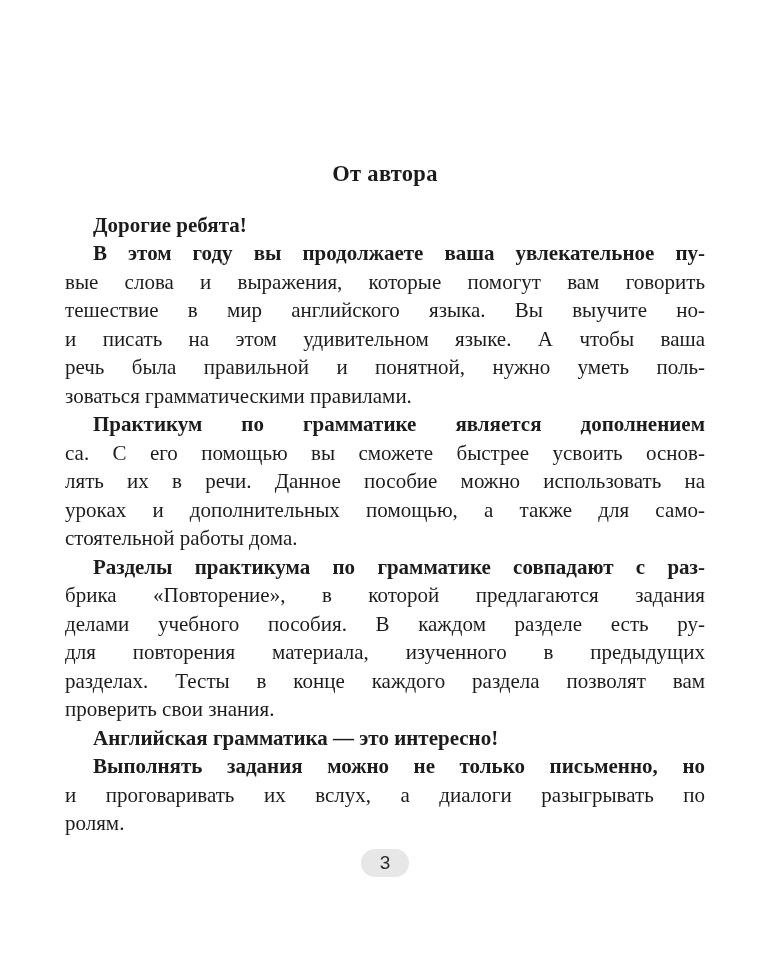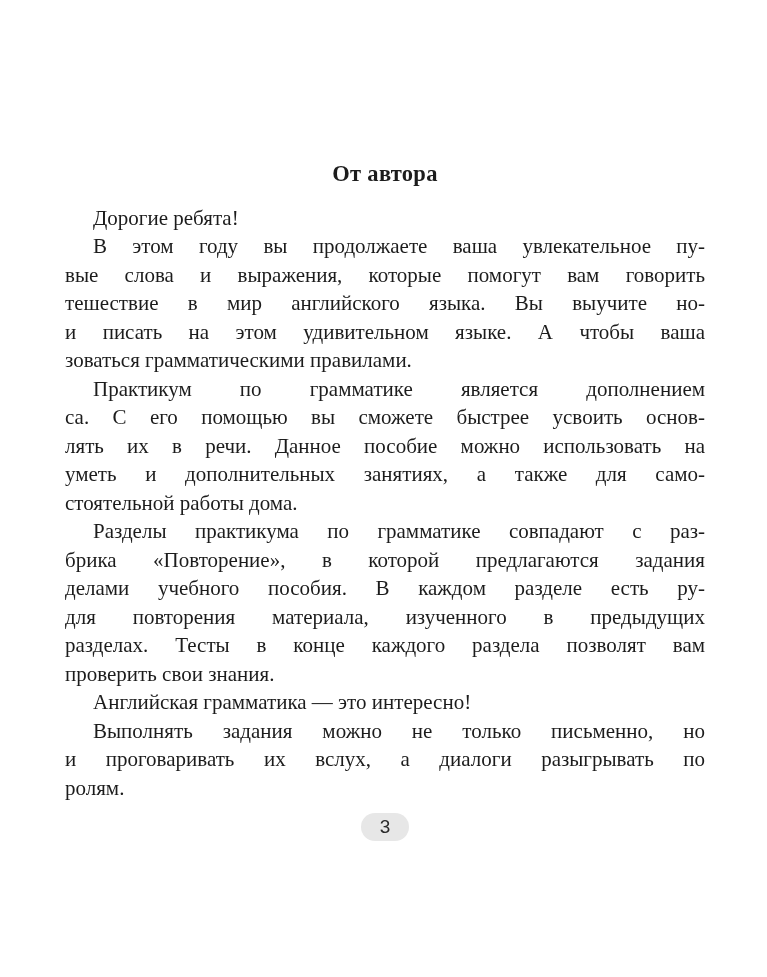--- a/index.html
+++ b/index.html
@@ -20,35 +20,36 @@
     position: absolute;
     top: 160px;
     left: 65px;
     width: 640px;
   }
   .title {
     text-align: center;
     font-weight: bold;
     font-size: 22.5px;
     line-height: 28.5px;
-    margin: 0 0 15px 0;
+    margin: 0 0 22px 0;
     letter-spacing: 0.3px;
   }
   .para {
     margin: 0;
   }
   .line {
     font-size: 21px;
     line-height: 28.5px;
     text-align: justify;
     text-align-last: justify;
     white-space: normal;
   }
   .line.first {
     text-indent: 28px;
+    font-weight: bold;
   }
   .line.last {
     text-align-last: left;
   }
   .pagenum-wrap {
     margin-top: 11px;
     display: flex;
     justify-content: center;
   }
   .pagenum {
@@ -74,27 +75,28 @@
     <h1 class="title">От автора</h1>
     <div id="body-text">
         <div class="para">
           <div class="line first last">Дорогие ребята!</div>
         </div>
         <div class="para">
           <div class="line first">В этом году вы продолжаете ваша увлекательное пу-</div>
           <div class="line">вые слова и выражения, которые помогут вам говорить</div>
           <div class="line">тешествие в мир английского языка. Вы выучите но-</div>
           <div class="line">и писать на этом удивительном языке. А чтобы ваша</div>
+          <div class="line">речь была правильной и понятной, нужно уметь поль-</div>
           <div class="line last">зоваться грамматическими правилами.</div>
         </div>
         <div class="para">
           <div class="line first">Практикум по грамматике является дополнением</div>
           <div class="line">са. С его помощью вы сможете быстрее усвоить основ-</div>
           <div class="line">лять их в речи. Данное пособие можно использовать на</div>
-          <div class="line">уметь и дополнительных занятиях, а также для само-</div>
+          <div class="line">уроках и дополнительных помощью, а также для само-</div>
           <div class="line last">стоятельной работы дома.</div>
         </div>
         <div class="para">
           <div class="line first">Разделы практикума по грамматике совпадают с раз-</div>
           <div class="line">брика «Повторение», в которой предлагаются задания</div>
           <div class="line">делами учебного пособия. В каждом разделе есть ру-</div>
           <div class="line">для повторения материала, изученного в предыдущих</div>
           <div class="line">разделах. Тесты в конце каждого раздела позволят вам</div>
           <div class="line last">проверить свои знания.</div>
         </div>

